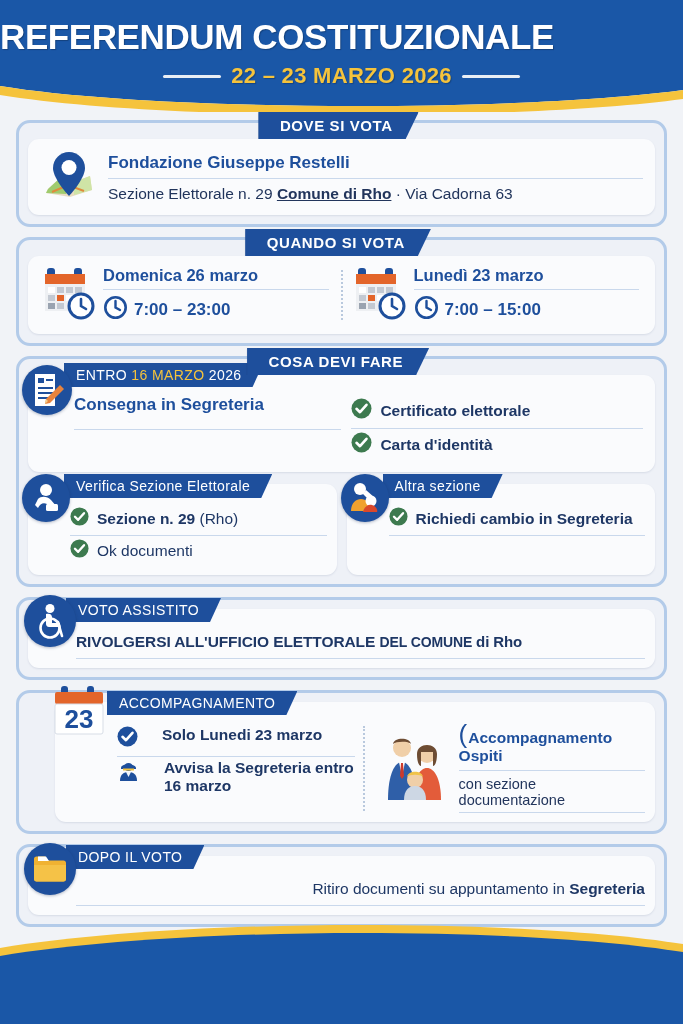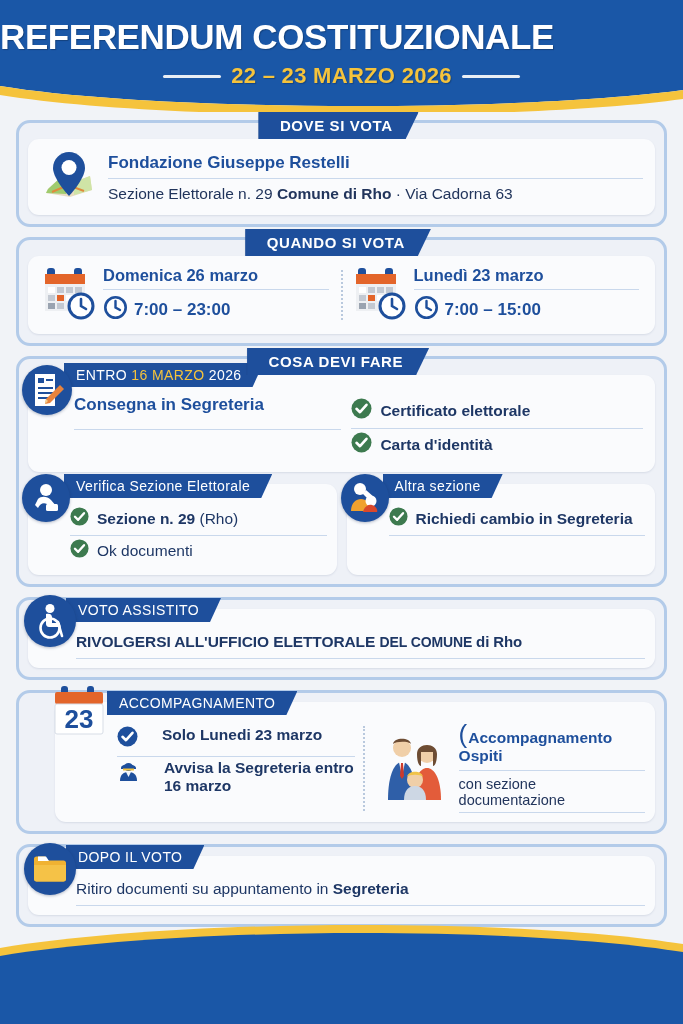--- a/index.html
+++ b/index.html
@@ -108,21 +108,21 @@
   .underline { border-bottom: 1.5px solid #c9d8ec; }
 
   
   .dove-row { display: flex; align-items: center; gap: 10px; }
   .dove-texts { flex: 1; padding-top: 2px; }
   .dove-title {
     color: #1e4f9c; font-size: 17px; font-weight: bold;
     padding-bottom: 5px; margin-bottom: 6px;
   }
   .dove-sub { color: #22355c; font-size: 15.5px; }
-  .dove-sub b { font-weight: bold; }
+  .dove-sub b { font-weight: bold; text-decoration: underline; }
 
   
   .quando-row { display: flex; align-items: stretch; }
   .quando-col { flex: 1; display: flex; align-items: center; gap: 7px; padding: 0 4px; }
   .quando-divider { width: 0; border-left: 2px dotted #b9c9de; margin: 4px 8px; }
   .quando-texts { flex: 1; }
   .quando-day {
     color: #1e4f9c; font-size: 16.5px; font-weight: bold;
     padding-bottom: 4px; margin-bottom: 5px;
   }
@@ -177,21 +177,21 @@
   .acc-right { flex: 1; display: flex; align-items: center; gap: 8px; }
   .acc-right-texts { flex: 1; }
   .acc-title { color: #1e4f9c; font-size: 15.5px; font-weight: bold; padding-bottom: 5px; margin-bottom: 5px; }
   .acc-sub { color: #22355c; font-size: 14.5px; padding-bottom: 4px; }
   .paren {
     color: #1e4f9c; font-size: 26px; font-weight: 300;
     line-height: 0.8; margin-right: 1px;
   }
 
   
-  .dopo-panel { padding: 18px 10px 9px 48px; }
+  .dopo-panel { padding: 18px 10px 9px 48px; text-align: right; }
   .dopo-tagwrap { position: absolute; top: -11px; left: 38px; }
   .dopo-text { color: #1e3765; font-size: 15.5px; padding: 6px 0 7px 0; }
   .dopo-text b { font-weight: bold; }
 
   
   .bubble {
     position: absolute;
     border-radius: 50%;
     background: #1e4f9c;
     display: flex; align-items: center; justify-content: center;

